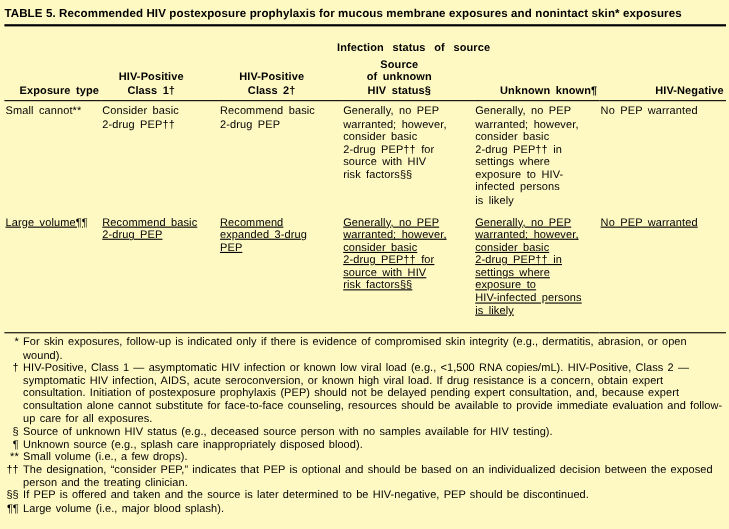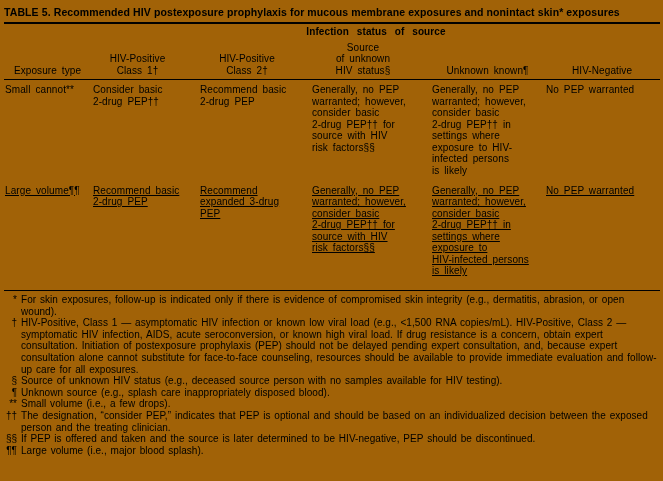--- a/index.html
+++ b/index.html
@@ -3,47 +3,47 @@
 <meta charset="utf-8">
 <style>
   * { margin: 0; padding: 0; box-sizing: border-box; }
   html, body { background: #ffffff; }
   body {
     width: 663px; height: 481px;
     font-family: "Liberation Sans", "DejaVu Sans", sans-serif;
     color: #000;
     overflow: hidden;
   }
-  .page { width: 663px; height: 481px; padding: 3px 3px 0 4px; background: #a16207; }
+  .page { width: 663px; height: 481px; padding: 3px 3px 0 4px; background: #fef9c3; }
 
   .title {
     font-size: 10.5px; font-weight: bold; letter-spacing: 0.1px;
     padding: 3px 0 4px 0;
     border-bottom: 2px solid #000;
   }
 
   table.pep-table { width: 100%; border-collapse: collapse; table-layout: fixed; border-bottom: 1px solid #000; }
   .pep-table th, .pep-table td {
     font-size: 10px; line-height: 11.5px; letter-spacing: 0.1px; word-spacing: 2px;
     text-align: left; vertical-align: top; overflow: hidden;
   }
   .pre { white-space: pre-line; }
 
-  thead tr.span-row th { border-bottom: 0; padding-top: 2px; }
+  thead tr.span-row th { border-bottom: 0; padding-top: 14px; }
   thead th.corner { border: 0; }
   thead th.span-header {
     text-align: center; font-weight: bold; word-spacing: 5px;
     border-bottom: 1px solid #000; padding-bottom: 1px;
   }
   thead tr.cols-row th {
-    font-weight: normal; vertical-align: bottom;
+    font-weight: bold; vertical-align: bottom;
     padding: 3px 2px 3px 0; border-bottom: 1px solid #000;
   }
   thead tr.cols-row th.center { text-align: center; padding-right: 16px; }
-  thead tr.cols-row th.left { text-align: center; padding-left: 1px; }
+  thead tr.cols-row th.left { text-align: right; padding-left: 1px; }
 
   tbody td { padding: 4px 6px 0 1px; }
   tbody tr.row-small td { height: 101px; }
   tbody tr.row-large td { height: 110px; text-decoration: underline; }
 
   .footnotes { padding-top: 3px; }
   .fn { display: grid; grid-template-columns: 13px 1fr; column-gap: 4px; }
   .fn-sym { text-align: right; font-size: 10px; line-height: 11.6px; }
   .fn-text { font-size: 10px; line-height: 11.6px; letter-spacing: 0.05px; word-spacing: 1px; }
 </style>

